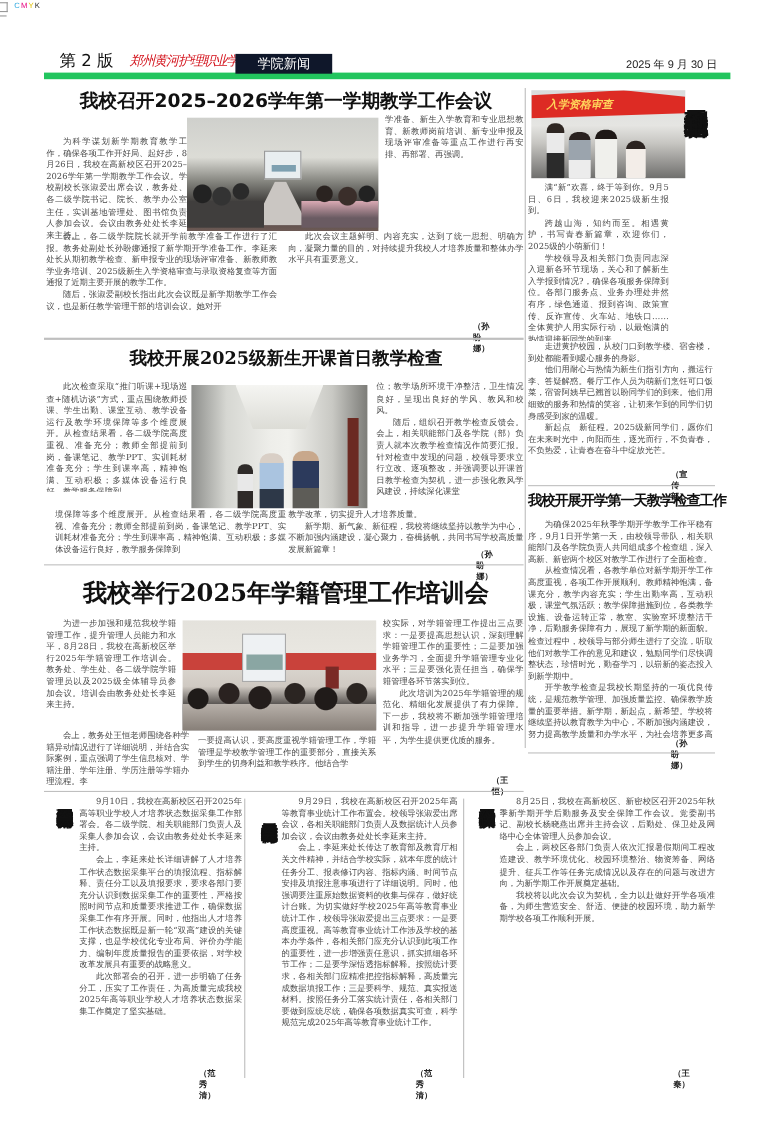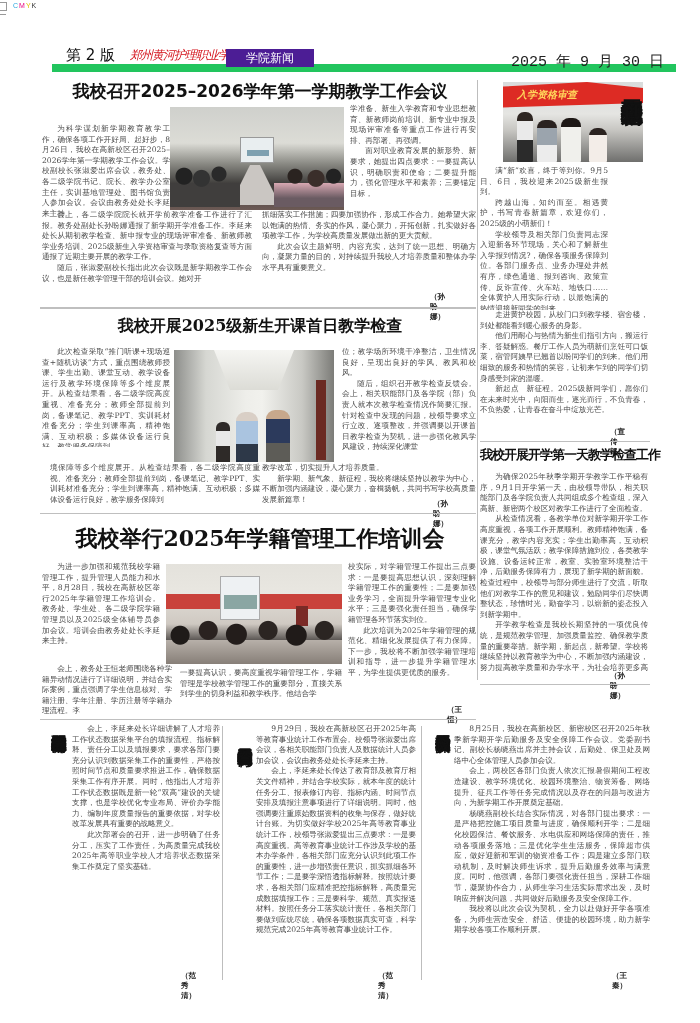--- a/index.html
+++ b/index.html
@@ -5,25 +5,25 @@
   * { box-sizing: border-box; margin: 0; padding: 0; }
   html, body { width: 700px; height: 1023px; background: #ffffff; overflow: hidden; }
   body { position: relative; font-family: "DejaVu Serif", "Liberation Serif", serif; color: #2a2a2a; }
 
   .cmyk { position: absolute; left: 13px; top: 2px; font-family: "Liberation Sans", sans-serif; font-size: 7px; letter-spacing: 1px; }
   .cmyk .c { color: #2aa7df; } .cmyk .m { color: #e6007e; } .cmyk .y { color: #e0c000; } .cmyk .k { color: #333; }
   .crop-mark { position: absolute; left: 0; top: 2px; width: 7px; height: 9px; border: 1px solid #999; border-left: none; }
   .crop-line { position: absolute; left: 0; top: 14px; width: 6px; height: 1px; background: #999; }
 
   
-  .masthead { position: absolute; left: 52px; top: 46px; width: 624px; height: 26px; border-bottom: 8px solid #22c55e; }
+  .masthead { position: absolute; left: 40px; top: 46px; width: 624px; height: 26px; border-bottom: 6px solid #22c55e; }
   .edition { position: absolute; left: 14px; top: 0; font-family: "DejaVu Sans", sans-serif; font-size: 15px; color: #111; }
   .logo-script { position: absolute; left: 78px; top: 1px; font-family: "DejaVu Serif", serif; font-style: italic; font-size: 12px; color: #d4141d; letter-spacing: -1px; }
-  .section-tab { position: absolute; left: 174px; top: 3px; width: 88px; height: 18px; background: #4c1d95; color: #fff; font-family: "DejaVu Sans", sans-serif; font-size: 12px; text-align: center; line-height: 18px; }
-  .issue-date { position: absolute; right: 12px; top: 6px; font-family: Liberation Mono, monospace; font-size: 15px; color: #222; }
+  .section-tab { position: absolute; left: 174px; top: 3px; width: 88px; height: 18px; background: #0f172a; color: #fff; font-family: "DejaVu Sans", sans-serif; font-size: 12px; text-align: center; line-height: 18px; }
+  .issue-date { position: absolute; right: 12px; top: 6px; font-family: Liberation Sans, sans-serif; font-size: 10px; color: #222; }
 
   
   .art { position: absolute; }
   .hl { position: absolute; text-align: center; color: #111; font-weight: bold; white-space: nowrap; }
   .hl-sans { font-family: "DejaVu Sans", sans-serif; }
   .hl-serif { font-family: "DejaVu Serif", serif; }
   .txt { position: absolute; font-size: 7.6px; line-height: 10.6px; color: #4a4a4a; text-align: justify; overflow: hidden; }
   .txt p { text-indent: 2em; }
   .byline { position: absolute; font-size: 7.5px; font-weight: bold; color: #222; font-family: "DejaVu Sans", sans-serif; }
   .vtitle { position: absolute; writing-mode: vertical-rl; font-family: "DejaVu Serif", serif; font-weight: bold; color: #111; letter-spacing: 0; line-height: 1; }
@@ -81,36 +81,34 @@
       <p>为科学谋划新学期教育教学工作，确保各项工作开好局、起好步，8月26日，我校在高新校区召开2025–2026学年第一学期教学工作会议。学校副校长张淑爱出席会议，教务处、各二级学院书记、院长、教学办公室主任，实训基地管理处、图书馆负责人参加会议。会议由教务处处长李延来主持。</p>
     </div>
   <div class="photo ph-meeting" style="left:170px; top:107px; width:174px; height:103px;">
     <div class="screen"></div>
     <div class="table"></div>
     <div class="people-l"></div>
     <div class="people-r"></div>
   </div>
   <div class="txt" style="left:350px; top:104px; width:126px; height:106px;">
       <div>学准备、新生入学教育和专业思想教育、新教师岗前培训、新专业申报及现场评审准备等重点工作进行再安排、再部署、再强调。</div>
-      <p>面对职业教育发展的新形势、新要求，她提出四点要求：一要提高认识，明确职责和使命；二要提升能力，强化管理水平和素养；三要锚定目标，</p>
     </div>
   <div class="txt" style="left:42px; top:210px; width:210px; height:92px;">
       <p>会上，各二级学院院长就开学前教学准备工作进行了汇报。教务处副处长孙盼娜通报了新学期开学准备工作。李延来处长从期初教学检查、新申报专业的现场评审准备、新教师教学业务培训、2025级新生入学资格审查与录取资格复查等方面通报了近期主要开展的教学工作。</p>
       <p>随后，张淑爱副校长指出此次会议既是新学期教学工作会议，也是新任教学管理干部的培训会议。她对开</p>
     </div>
   <div class="txt" style="left:262px; top:210px; width:214px; height:74px;">
-      <div>抓细落实工作措施；四要加强协作，形成工作合力。她希望大家以饱满的热情、务实的作风，凝心聚力，开拓创新，扎实做好各项教学工作，为学校高质量发展做出新的更大贡献。</div>
       <p>此次会议主题鲜明、内容充实，达到了统一思想、明确方向，凝聚力量的目的，对持续提升我校人才培养质量和整体办学水平具有重要意义。</p>
     </div>
   <div class="byline" style="left:430px; top:292px;">（孙盼娜）</div>
 </div>
 <div class="rule-h" style="left:40px; top:307px; width:436px;"></div>
 
 <div class="art">
-  <div class="photo ph-registration" style="left:503px; top:82px; width:140px; height:80px;">
+  <div class="photo ph-registration" style="left:483px; top:82px; width:140px; height:80px;">
     <div class="tent"></div>
     <div class="banner">入学资格审查</div>
     <div class="p1"></div>
     <div class="p2"></div>
     <div class="p3"></div>
     <div class="p4"></div>
   </div>
   <div class="vtitle" style="left:614px; top:84px; height:228px; font-size:22px; width:30px;">我校迎来二〇二五级新生报到</div>
   <div class="txt" style="left:480px; top:166px; width:128px; height:144px;">
       <p>满“新”欢喜，终于等到你。9月5日、6日，我校迎来2025级新生报到。</p>
@@ -185,20 +183,21 @@
   <div class="txt" style="left:180px; top:668px; width:162px; height:44px;">
       <div>一要提高认识，要高度重视学籍管理工作，学籍管理是学校教学管理工作的重要部分，直接关系到学生的切身利益和教学秩序。他结合学</div>
     </div>
   <div class="byline" style="left:447px; top:705px;">（王　恒）</div>
 </div>
 <div class="rule-h" style="left:40px; top:719px; width:436px; height:1px;"></div>
 
 <div class="art">
   <div class="vtitle" style="left:44px; top:724px; height:300px; font-size:15px; width:22px;">我校召开高等职业学校人才培养状态数据采集工作部署会</div>
   <div class="txt" style="left:72px; top:724px; width:148px; height:256px;">
+      <p>9月10日，我校在高新校区召开2025年高等职业学校人才培养状态数据采集工作部署会。各二级学院、相关职能部门负责人及采集人参加会议，会议由教务处处长李延来主持。</p>
       <p>会上，李延来处长详细讲解了人才培养工作状态数据采集平台的填报流程、指标解释、责任分工以及填报要求，要求各部门要充分认识到数据采集工作的重要性，严格按照时间节点和质量要求推进工作，确保数据采集工作有序开展。同时，他指出人才培养工作状态数据既是新一轮“双高”建设的关键支撑，也是学校优化专业布局、评价办学能力、编制年度质量报告的重要依据，对学校改革发展具有重要的战略意义。</p>
       <p>此次部署会的召开，进一步明确了任务分工，压实了工作责任，为高质量完成我校2025年高等职业学校人才培养状态数据采集工作奠定了坚实基础。</p>
     </div>
   <div class="byline" style="left:181px; top:971px;">（范秀清）</div>
 </div>
 <div class="rule-v" style="left:222px; top:726px; height:254px;"></div>
 
 <div class="art">
   <div class="vtitle" style="left:230px; top:738px; height:280px; font-size:15px; width:22px;">我校召开二〇二五年高等教育事业统计工作布置会</div>
   <div class="txt" style="left:256px; top:724px; width:160px; height:256px;">
@@ -207,17 +206,16 @@
     </div>
   <div class="byline" style="left:378px; top:971px;">（范秀清）</div>
 </div>
 <div class="rule-v" style="left:421px; top:726px; height:254px;"></div>
 
 <div class="art">
   <div class="vtitle" style="left:428px; top:724px; height:300px; font-size:15px; width:22px;">我校召开秋季开学后勤服务及安全保障工作会议</div>
   <div class="txt" style="left:454px; top:724px; width:196px; height:256px;">
       <p>8月25日，我校在高新校区、新密校区召开2025年秋季新学期开学后勤服务及安全保障工作会议。党委副书记、副校长杨晓燕出席并主持会议，后勤处、保卫处及网络中心全体管理人员参加会议。</p>
       <p>会上，两校区各部门负责人依次汇报暑假期间工程改造建设、教学环境优化、校园环境整治、物资筹备、网络提升、征兵工作等任务完成情况以及存在的问题与改进方向，为新学期工作开展奠定基础。</p>
-      <p>杨晓燕副校长结合实际情况，对各部门提出要求：一是严格把控施工项目质量与进度，确保顺利开学；二是细化校园保洁、餐饮服务、水电供应和网络保障的责任，推动各项服务落地；三是优化学生生活服务，保障超市供应，做好迎新和军训的物资准备工作；四是建立多部门联动机制，及时解决师生诉求，提升后勤服务效率与满意度。同时，他强调，各部门要强化责任担当，深耕工作细节，凝聚协作合力，从师生学习生活实际需求出发，及时响应并解决问题，共同做好后勤服务及安全保障工作。</p>
       <p>我校将以此次会议为契机，全力以赴做好开学各项准备，为师生营造安全、舒适、便捷的校园环境，助力新学期学校各项工作顺利开展。</p>
     </div>
   <div class="byline" style="left:612px; top:971px;">（王　秦）</div>
 </div>
 
 </body></html>

